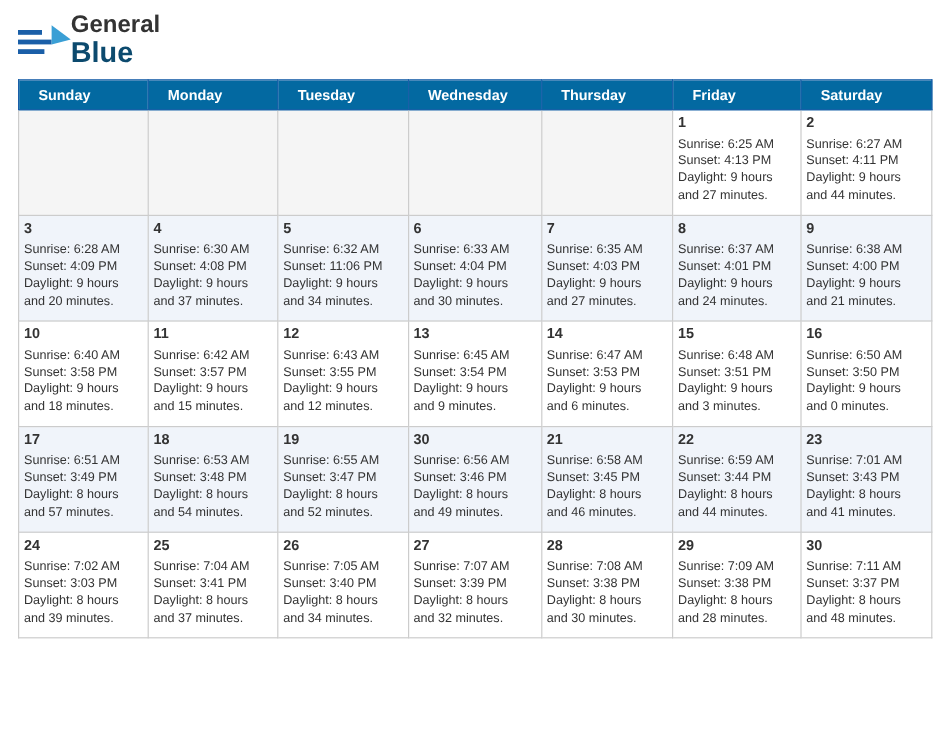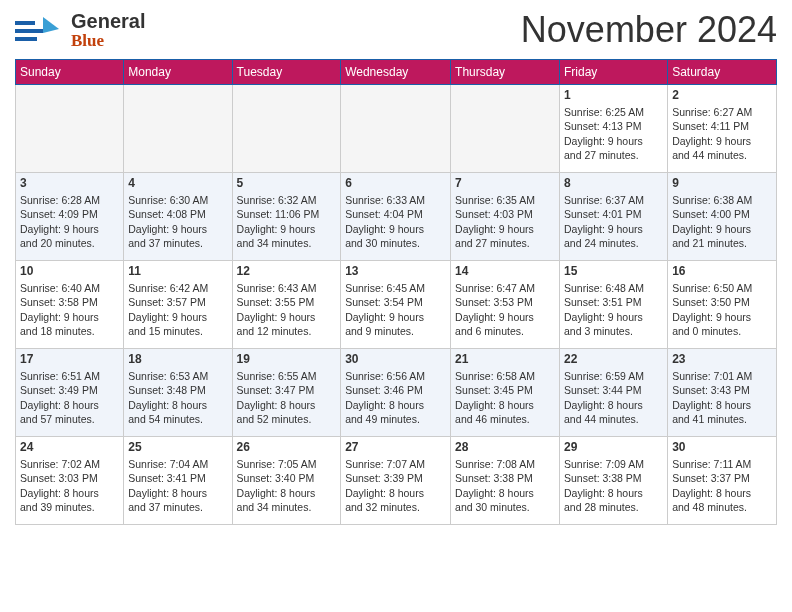--- a/index.html
+++ b/index.html
@@ -38,26 +38,26 @@
       font-size: 16px;
       font-weight: normal;
       color: #555;
     }
     .calendar {
       width: 100%;
       border-collapse: collapse;
       font-size: 11px;
     }
     .calendar thead tr th {
-      background: #be185d;
+      background: #0369a1;
       color: #fff;
-      padding: 5px 4px;
+      padding: 5px 16px;
       text-align: left;
       font-size: 12px;
-      font-weight: normal;
+      font-weight: bold;
       border: 1px solid #1a5fa8;
     }
     .calendar tbody tr td {
       border: 1px solid #ccc;
       vertical-align: top;
       padding: 3px 4px;
       height: 88px;
       width: 113px;
       color: #333;
       line-height: 1.3;
@@ -82,35 +82,34 @@
       color: #333;
       line-height: 1.35;
     }
   </style>
 </head>
 <body>
 
 <div class="page">
   <div class="header">
     <div class="logo">
-      <div style="display:flex;align-items:center;gap:12px;">
+      <div style="display:flex;align-items:center;gap:0;">
         <svg width="44" height="38" viewBox="0 0 44 38">
           <rect x="0" y="18" width="28" height="4" fill="#1a5fa8"></rect>
           <rect x="0" y="10" width="20" height="4" fill="#1a5fa8"></rect>
           <rect x="0" y="26" width="22" height="4" fill="#1a5fa8"></rect>
           <polygon points="28,6 44,18 28,22" fill="#3a9fd5"></polygon>
         </svg>
         <div>
           <div style="font-size:20px;font-weight:bold;color:#333;line-height:1.1;">General</div>
-          <div style="font-size:17px;font-weight:bold;color:#c2410c;line-height:1.1;font-family:Liberation Serif, serif;">Blue</div>
+          <div style="font-size:24px;font-weight:bold;color:#0c4a6e;line-height:1.1;">Blue</div>
         </div>
       </div>
     </div>
     <div class="title-block">
-      <h1>November 2024</h1>
     </div>
   </div>
 
   <table class="calendar">
     <thead>
       <tr>
         <th>Sunday</th>
         <th>Monday</th>
         <th>Tuesday</th>
         <th>Wednesday</th>

